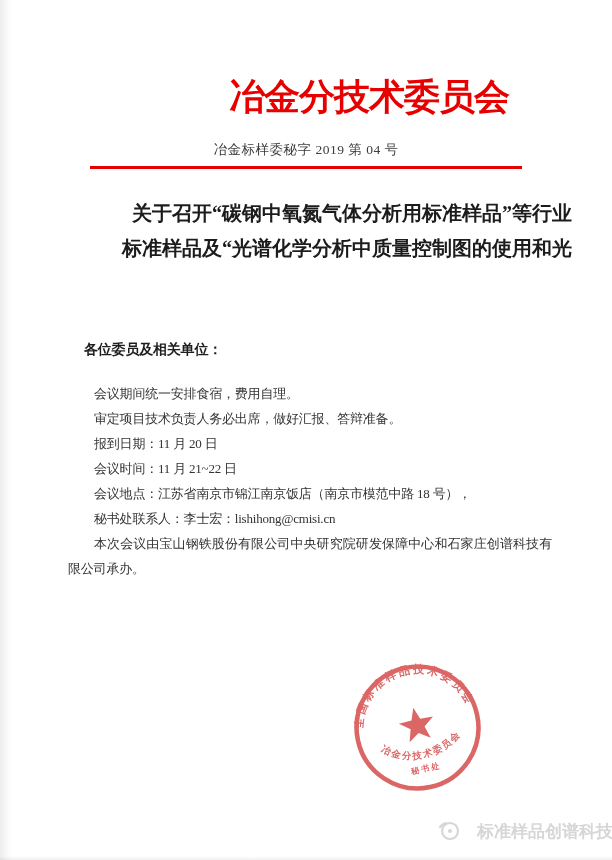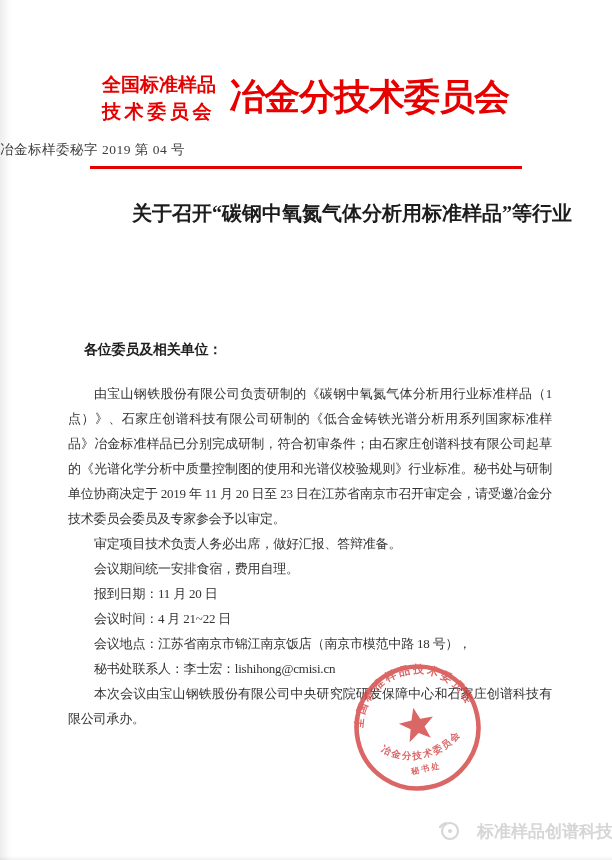--- a/index.html
+++ b/index.html
@@ -29,21 +29,21 @@
     white-space:nowrap;
   }
   .masthead-left .l2 { letter-spacing:3.6px; }
   .masthead-right {
     position:absolute; left:229px; top:73px;
     color:#e60000; font-weight:bold; font-size:36px;
     letter-spacing:-1px; white-space:nowrap;
   }
   .doc-number {
     position:absolute; left:0; top:141px; width:612px;
-    font-size:13.5px; color:#3c3c3c; letter-spacing:0.5px;
+    text-align:center; font-size:13.5px; color:#3c3c3c; letter-spacing:0.5px;
   }
   .red-rule {
     position:absolute; left:90px; top:166px; width:432px; height:3px;
     background:#e60000;
   }
 
   
   .notice-title {
     position:absolute; left:40px; top:196px; width:532px;
     text-align:right; font-size:20px; font-weight:bold; color:#1c1c1c;
@@ -85,41 +85,37 @@
     font-family:"Liberation Sans", sans-serif;
     text-shadow:0 1px 0 #ffffff;
     white-space:nowrap;
   }
 </style>
 </head>
 <body>
 
 <div class="page">
 
-  <div class="masthead-left">
-    <div class="l1">全国标准样品</div>
-    <div class="l2">技术委员会</div>
-  </div>
   <div class="masthead-right">冶金分技术委员会</div>
 
   <div class="doc-number">冶金标样委秘字 2019 第 04 号</div>
 
   <div class="red-rule"></div>
 
   <div class="notice-title">
     <div>关于召开“碳钢中氧氮气体分析用标准样品”等行业</div>
+    <div>标准样品及“光谱化学分析中质量控制图的使用和光</div>
   </div>
 
   <div class="body-block">
     <p class="salutation">各位委员及相关单位：</p>
-    <p class="para">由宝山钢铁股份有限公司负责研制的《碳钢中氧氮气体分析用行业标准样品（1 点）》、石家庄创谱科技有限公司研制的《低合金铸铁光谱分析用系列国家标准样品》冶金标准样品已分别完成研制，符合初审条件；由石家庄创谱科技有限公司起草的《光谱化学分析中质量控制图的使用和光谱仪校验规则》行业标准。秘书处与研制单位协商决定于 2019 年 11 月 20 日至 23 日在江苏省南京市召开审定会，请受邀冶金分技术委员会委员及专家参会予以审定。</p>
+    <p class="para">会议期间统一安排食宿，费用自理。</p>
     <p class="para">审定项目技术负责人务必出席，做好汇报、答辩准备。</p>
-    <p class="para">会议期间统一安排食宿，费用自理。</p>
     <p class="para">报到日期：11 月 20 日</p>
-    <p class="para">会议时间：4 月 21~22 日</p>
+    <p class="para">会议时间：11 月 21~22 日</p>
     <p class="para">会议地点：江苏省南京市锦江南京饭店（南京市模范中路 18 号），</p>
     <p class="para">秘书处联系人：李士宏：lishihong@cmisi.cn</p>
     <p class="para">本次会议由宝山钢铁股份有限公司中央研究院研发保障中心和石家庄创谱科技有限公司承办。</p>
   </div>
 
   <div class="seal">
     <svg viewBox="0 0 200 200" width="131" height="131">
       <defs>
         <path id="seal-top-arc" d="M 22,132 A 84,84 0 1 1 178,132" fill="none"></path>
         <path id="seal-mid-arc" d="M 38,124 A 95,95 0 0 0 162,124" fill="none"></path>

